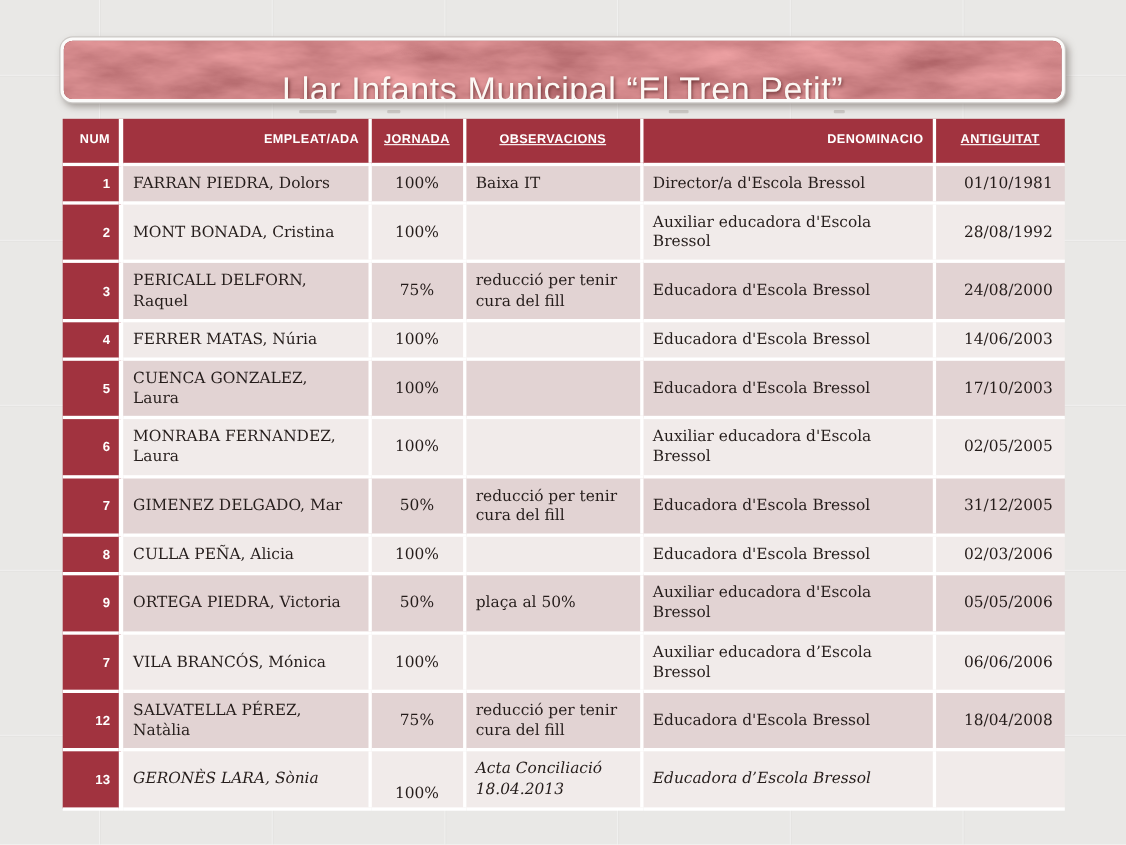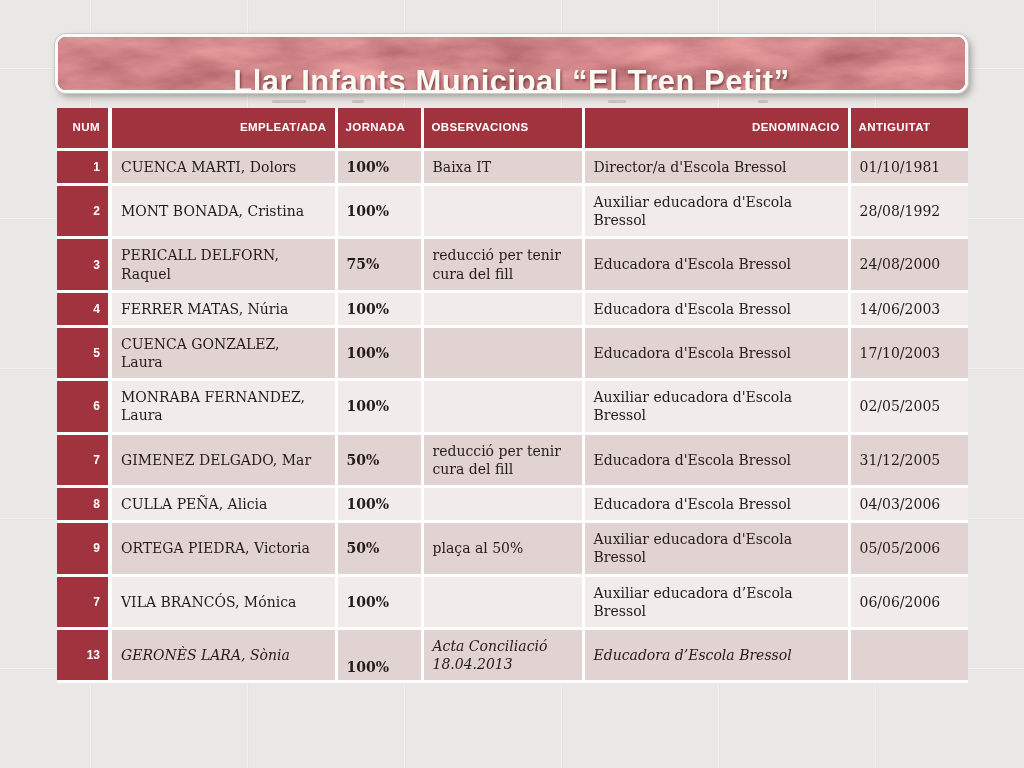--- a/index.html
+++ b/index.html
@@ -30,21 +30,21 @@
   .banner {
     position:absolute; left:55px; top:34px; width:913px; height:59px;
     box-sizing:border-box;
     border:3px solid #fbfbfa; border-radius:11px;
     background:#8f2d33; overflow:hidden;
     box-shadow:0 0 0 1px #ccc9c6, 3px 4px 7px rgba(95,85,80,.5);
   }
   .banner svg { position:absolute; inset:0; width:100%; height:100%; display:block; }
   .banner-title {
     position:absolute; inset:0; display:flex; align-items:center; justify-content:center;
-    font-size:31px; font-weight:700; letter-spacing:.5px; color:#fcf8f4;
+    font-size:31px; font-weight:400; letter-spacing:.5px; color:#fcf8f4;
     text-shadow:1px 2px 3px rgba(55,8,10,.6);
     font-family:"Liberation Sans", sans-serif;
     margin-top:36px;
   }
 
   
   .staff-table {
     position:absolute; left:57px; top:108px; width:911px;
     border-collapse:collapse; table-layout:fixed;
   }
@@ -67,23 +67,23 @@
   .staff-table td:nth-child(2), .staff-table th:nth-child(2) { border-left-width:4px;margin-top:48px; }
 
   .staff-table td.col-num {
     background:#a1333f; color:#ffffff;
     font:700 12px "Liberation Sans", sans-serif;
     text-align:right; padding-right:8px;
   }
   .staff-table tbody tr:nth-child(odd) td.col-num,
   .staff-table tbody tr:nth-child(even) td.col-num { background:#a1333f; }
 
-  th.h-jornada, th.h-observacions, th.h-antiguitat { text-align:left; }
-  td.col-jornada { text-align:left;font-weight:bold; }
-  td.col-antiguitat { padding-right:11px;margin-top:33px; }
+  th.h-jornada, th.h-observacions, th.h-antiguitat { text-align:center;text-decoration:underline; }
+  td.col-jornada { text-align:center; }
+  td.col-antiguitat { text-align:right; padding-right:11px;margin-top:33px; }
 
   tr.italic-row td { font-style:italic; }
   tr.italic-row td.col-num { font-style:normal; }
   tr.italic-row td.col-jornada { font-style:normal; vertical-align:bottom; padding-bottom:4px; }
   tr.italic-row td.col-empleat, tr.italic-row td.col-denominacio { vertical-align:middle; }
   tr.italic-row { height:51px; }
 </style>
 </head>
 <body>
 
@@ -124,21 +124,21 @@
         <th class="h-empleat">EMPLEAT/ADA</th>
         <th class="h-jornada">JORNADA</th>
         <th class="h-observacions">OBSERVACIONS</th>
         <th class="h-denominacio">DENOMINACIO</th>
         <th class="h-antiguitat">ANTIGUITAT</th>
       </tr>
     </thead>
     <tbody>
         <tr>
     <td class="col-num">1</td>
-    <td class="col-empleat">CUENCA MARTI, Dolors</td>
+    <td class="col-empleat">FARRAN PIEDRA, Dolors</td>
     <td class="col-jornada">100%</td>
     <td class="col-observacions">Baixa IT</td>
     <td class="col-denominacio">Director/a d'Escola Bressol</td>
     <td class="col-antiguitat">01/10/1981</td>
   </tr>
         <tr>
     <td class="col-num">2</td>
     <td class="col-empleat">MONT BONADA, Cristina</td>
     <td class="col-jornada">100%</td>
     <td class="col-observacions"></td>
@@ -184,38 +184,46 @@
     <td class="col-observacions">reducció per tenir cura del fill</td>
     <td class="col-denominacio">Educadora d'Escola Bressol</td>
     <td class="col-antiguitat">31/12/2005</td>
   </tr>
         <tr>
     <td class="col-num">8</td>
     <td class="col-empleat">CULLA PEÑA, Alicia</td>
     <td class="col-jornada">100%</td>
     <td class="col-observacions"></td>
     <td class="col-denominacio">Educadora d'Escola Bressol</td>
-    <td class="col-antiguitat">04/03/2006</td>
+    <td class="col-antiguitat">02/03/2006</td>
   </tr>
         <tr>
     <td class="col-num">9</td>
     <td class="col-empleat">ORTEGA PIEDRA, Victoria</td>
     <td class="col-jornada">50%</td>
     <td class="col-observacions">plaça al 50%</td>
     <td class="col-denominacio">Auxiliar educadora d'Escola Bressol</td>
     <td class="col-antiguitat">05/05/2006</td>
   </tr>
         <tr>
     <td class="col-num">7</td>
     <td class="col-empleat">VILA BRANCÓS, Mónica</td>
     <td class="col-jornada">100%</td>
     <td class="col-observacions"></td>
     <td class="col-denominacio">Auxiliar educadora d’Escola Bressol</td>
     <td class="col-antiguitat">06/06/2006</td>
   </tr>
+        <tr>
+    <td class="col-num">12</td>
+    <td class="col-empleat">SALVATELLA PÉREZ, Natàlia</td>
+    <td class="col-jornada">75%</td>
+    <td class="col-observacions">reducció per tenir cura del fill</td>
+    <td class="col-denominacio">Educadora d'Escola Bressol</td>
+    <td class="col-antiguitat">18/04/2008</td>
+  </tr>
         <tr class="italic-row">
     <td class="col-num">13</td>
     <td class="col-empleat">GERONÈS LARA, Sònia</td>
     <td class="col-jornada">100%</td>
     <td class="col-observacions">Acta Conciliació 18.04.2013</td>
     <td class="col-denominacio">Educadora d’Escola Bressol</td>
     <td class="col-antiguitat"></td>
   </tr>
       </tbody>
   </table>

